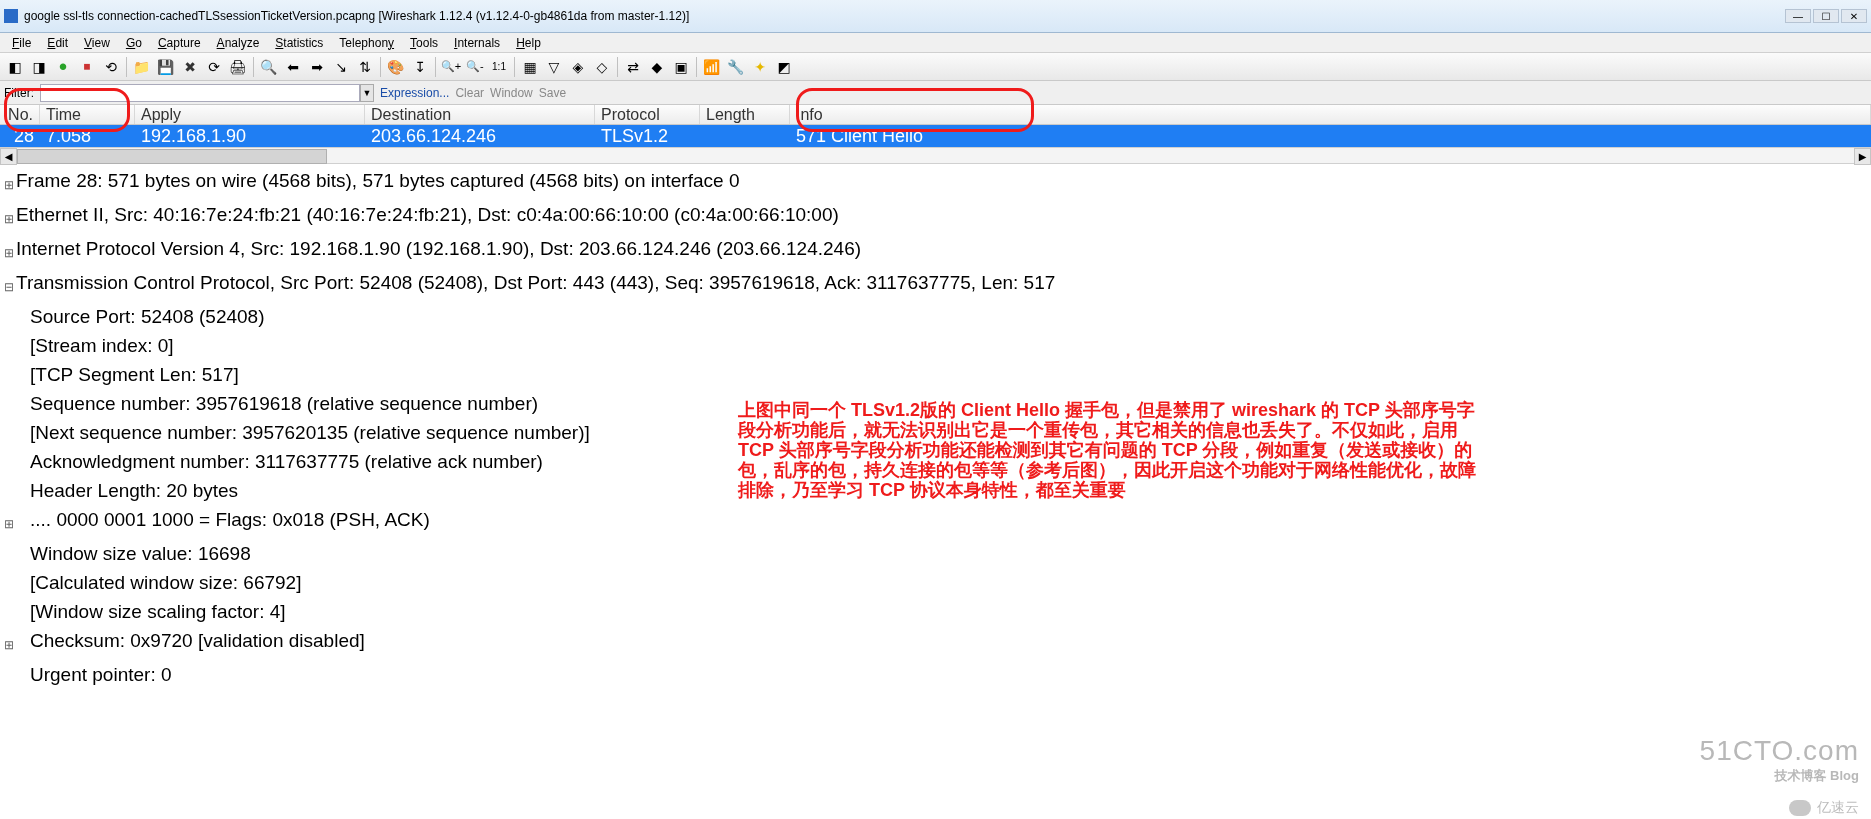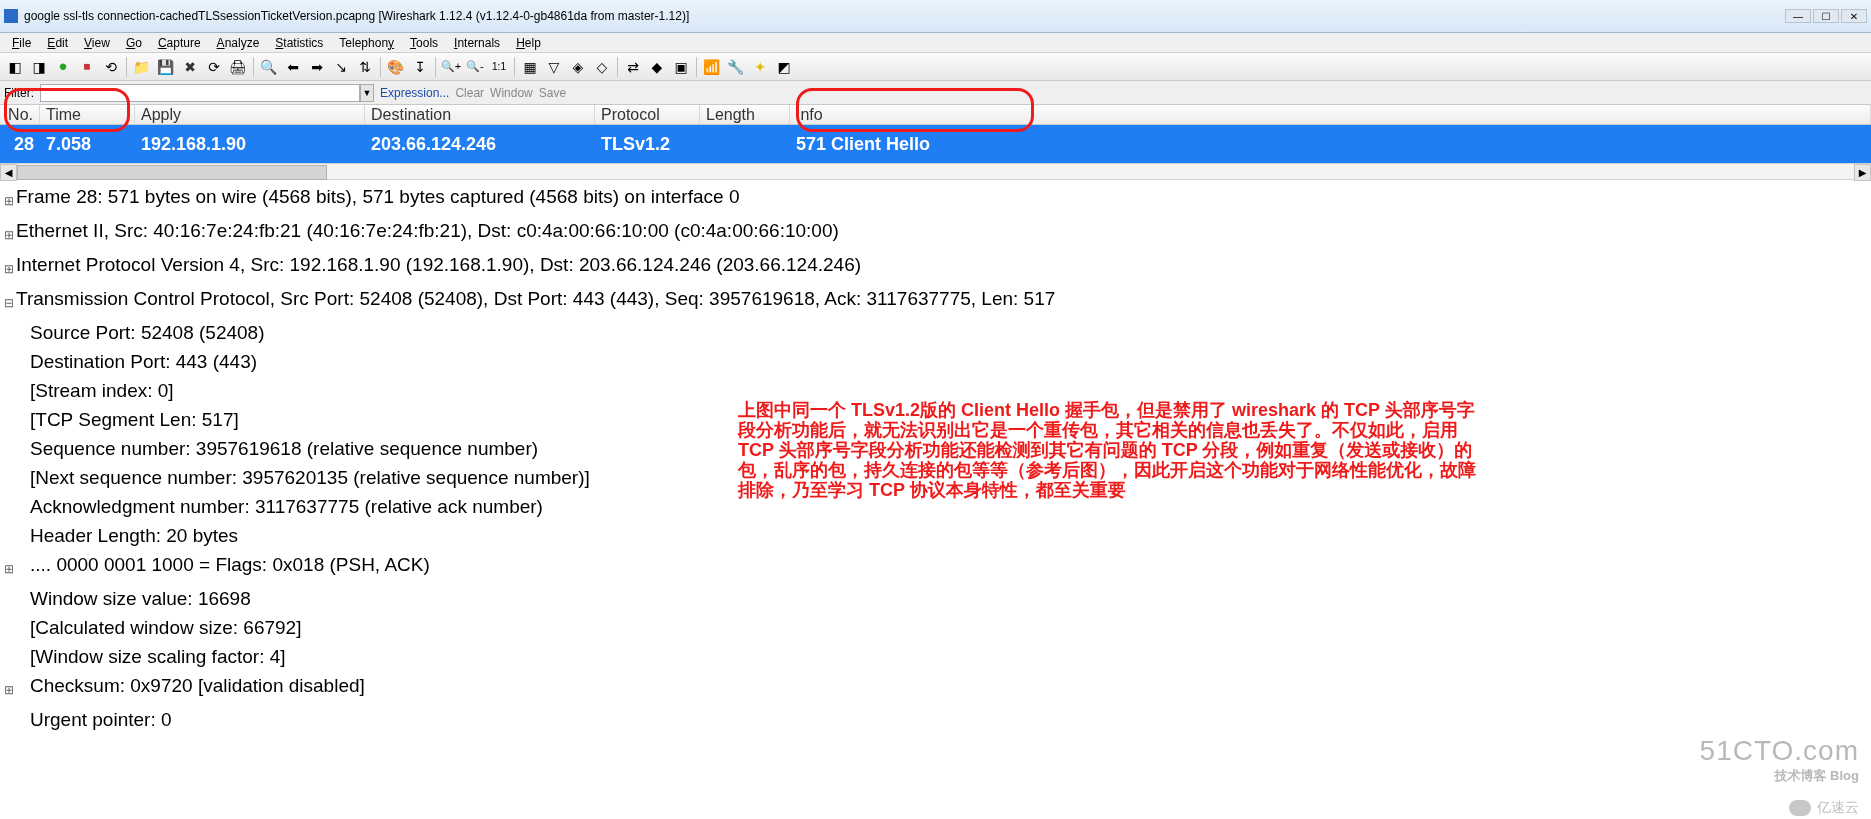--- a/index.html
+++ b/index.html
@@ -27,21 +27,21 @@
 .filterbar { height:24px; background:#efefef; border-bottom:1px solid #c9c9c9; display:flex; align-items:center; padding:0 4px; font-size:12px; gap:6px; }
 .filterbar input { flex:0 0 320px; height:18px; border:1px solid #aab; background:#fff; padding:0 4px; font-size:12px; }
 .filterbar .ddl { width:14px; height:18px; background:#e5e5e5; border:1px solid #aaa; display:flex; align-items:center; justify-content:center; font-size:9px; margin-left:-6px; }
 .filterbar .lnk { color:#1a4da8; cursor:pointer; }
 .filterbar .gray { color:#888; }
 
 .colhead { height:20px; background:linear-gradient(#fdfdfd,#ececec); border-bottom:1px solid #c9c9c9; display:flex; font-size:16px; color:#333; position:relative; }
 .colhead div { border-right:1px solid #d8d8d8; padding:2px 6px; display:flex; align-items:center; }
 .c-no{width:40px;justify-content:flex-end;} .c-time{width:95px;} .c-src{width:230px;} .c-dst{width:230px;} .c-proto{width:105px;} .c-len{width:90px;} .c-info{flex:1;}
 
-.row { height:38px; background:#1f7ef3; color:#fff; display:flex; font-size:18px; align-items:center;font-weight:bold; }
+.row { height:22px; background:#1f7ef3; color:#fff; display:flex; font-size:18px; align-items:center; }
 .row div { padding:0 6px; }
 .r-no{width:40px;text-align:right;} .r-time{width:95px;} .r-src{width:230px;} .r-dst{width:230px;} .r-proto{width:105px;} .r-len{width:90px;} .r-info{flex:1;}
 
 .red-oval { position:absolute; border:3px solid #ef1b1b; border-radius:16px; pointer-events:none; }
 .ov1 { left:4px; top:88px; width:126px; height:44px; }
 .ov2 { left:796px; top:88px; width:238px; height:44px; }
 
 .hscroll { height:17px; background:#f4f4f4; border-top:1px solid #d0d0d0; border-bottom:1px solid #d0d0d0; position:relative; }
 .hscroll .lar,.hscroll .rar{width:17px;height:17px;background:#e8e8e8;border:1px solid #c4c4c4;position:absolute;top:0;display:flex;align-items:center;justify-content:center;font-size:10px;}
 .hscroll .lar{left:0;} .hscroll .rar{right:0;}
@@ -181,23 +181,20 @@
       <span>Internet Protocol Version 4, Src: 192.168.1.90 (192.168.1.90), Dst: 203.66.124.246 (203.66.124.246)</span>
     </div>
   <div class="ln">
       <span class="exp">⊟</span>
       <span>Transmission Control Protocol, Src Port: 52408 (52408), Dst Port: 443 (443), Seq: 3957619618, Ack: 3117637775, Len: 517</span>
     </div>
   <div class="ln ind1">
       <span>Source Port: 52408 (52408)</span>
     </div>
   <div class="ln ind1">
-      <span>Destination Port: 443 (443)</span>
-    </div>
-  <div class="ln ind1">
       <span>[Stream index: 0]</span>
     </div>
   <div class="ln ind1">
       <span>[TCP Segment Len: 517]</span>
     </div>
   <div class="ln ind1">
       <span>Sequence number: 3957619618    (relative sequence number)</span>
     </div>
   <div class="ln ind1">
       <span>[Next sequence number: 3957620135    (relative sequence number)]</span>

